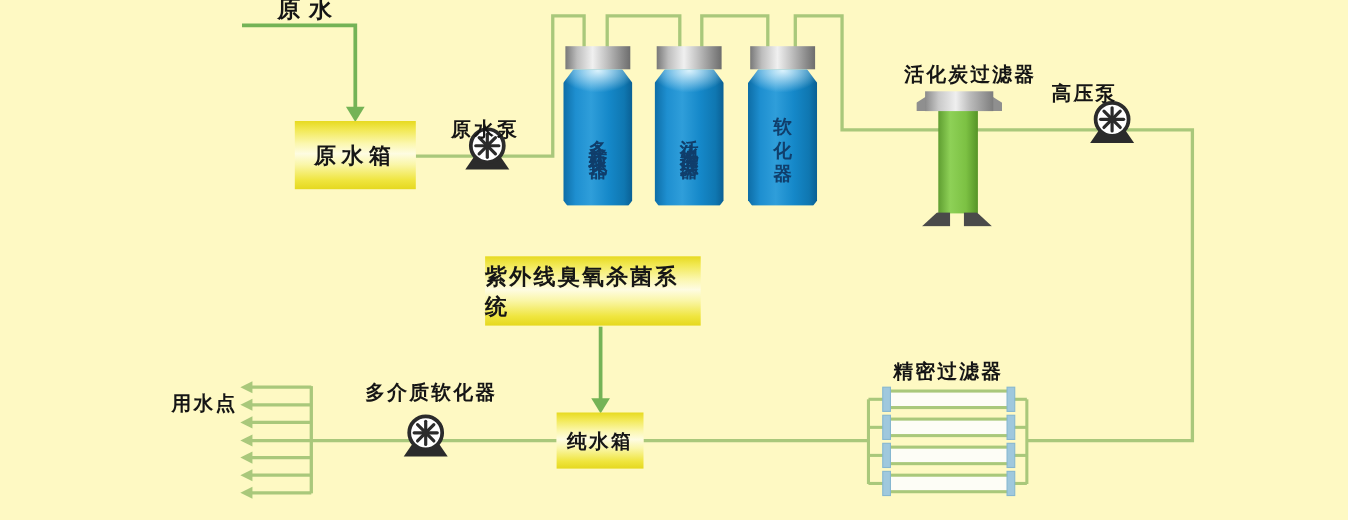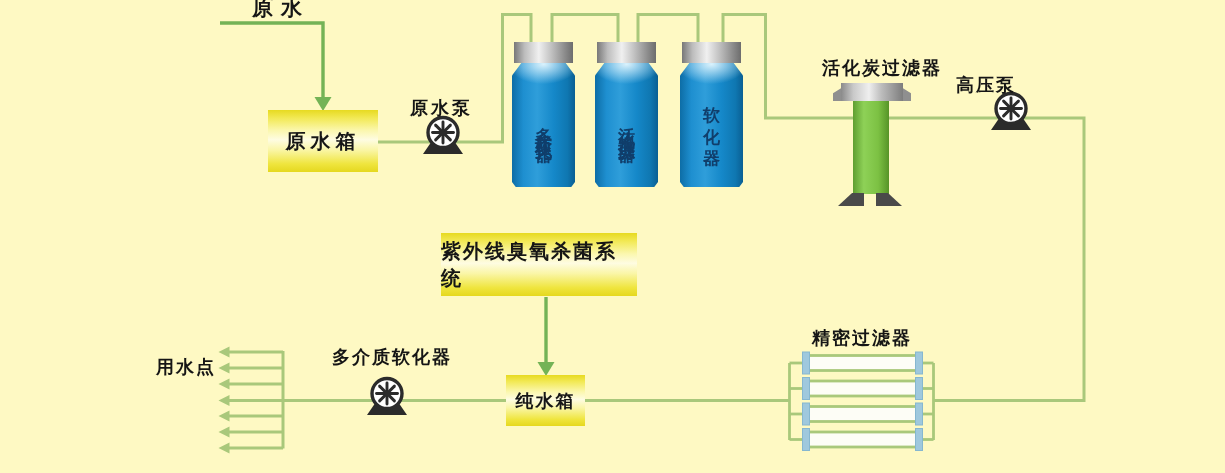--- a/index.html
+++ b/index.html
@@ -160,21 +160,21 @@
       </g>
     </g>
 
     <g>
       <path class="flow" d="M546,297 V364"></path>
       <polygon class="arrowhead-dark" points="537.5,362 554.5,362 546,376"></polygon>
     </g>
   </svg>
 
   <div class="lbl" style="left:252px;top:-6px;font-size:21px;letter-spacing:8px;">原水</div>
-  <div class="lbl" style="left:410px;top:96px;">原水泵</div>
+  <div class="lbl" style="left:410px;top:106px;">原水泵</div>
   <div class="lbl" style="left:822px;top:56px;letter-spacing:2px;">活化炭过滤器</div>
   <div class="lbl" style="left:956px;top:73px;letter-spacing:2px;">高压泵</div>
   <div class="lbl" style="left:812px;top:326px;letter-spacing:2px;">精密过滤器</div>
   <div class="lbl" style="left:332px;top:345px;letter-spacing:2px;">多介质软化器</div>
   <div class="lbl" style="left:156px;top:355px;letter-spacing:2px;">用水点</div>
 
   <div class="ybox" style="left:441px;top:233px;width:196px;height:63px;font-size:20px;letter-spacing:2px;">
     <span>紫外线臭氧杀菌系统</span>
   </div>
   <div class="ybox" style="left:268px;top:110px;width:110px;height:62px;font-size:20px;letter-spacing:5px;">

